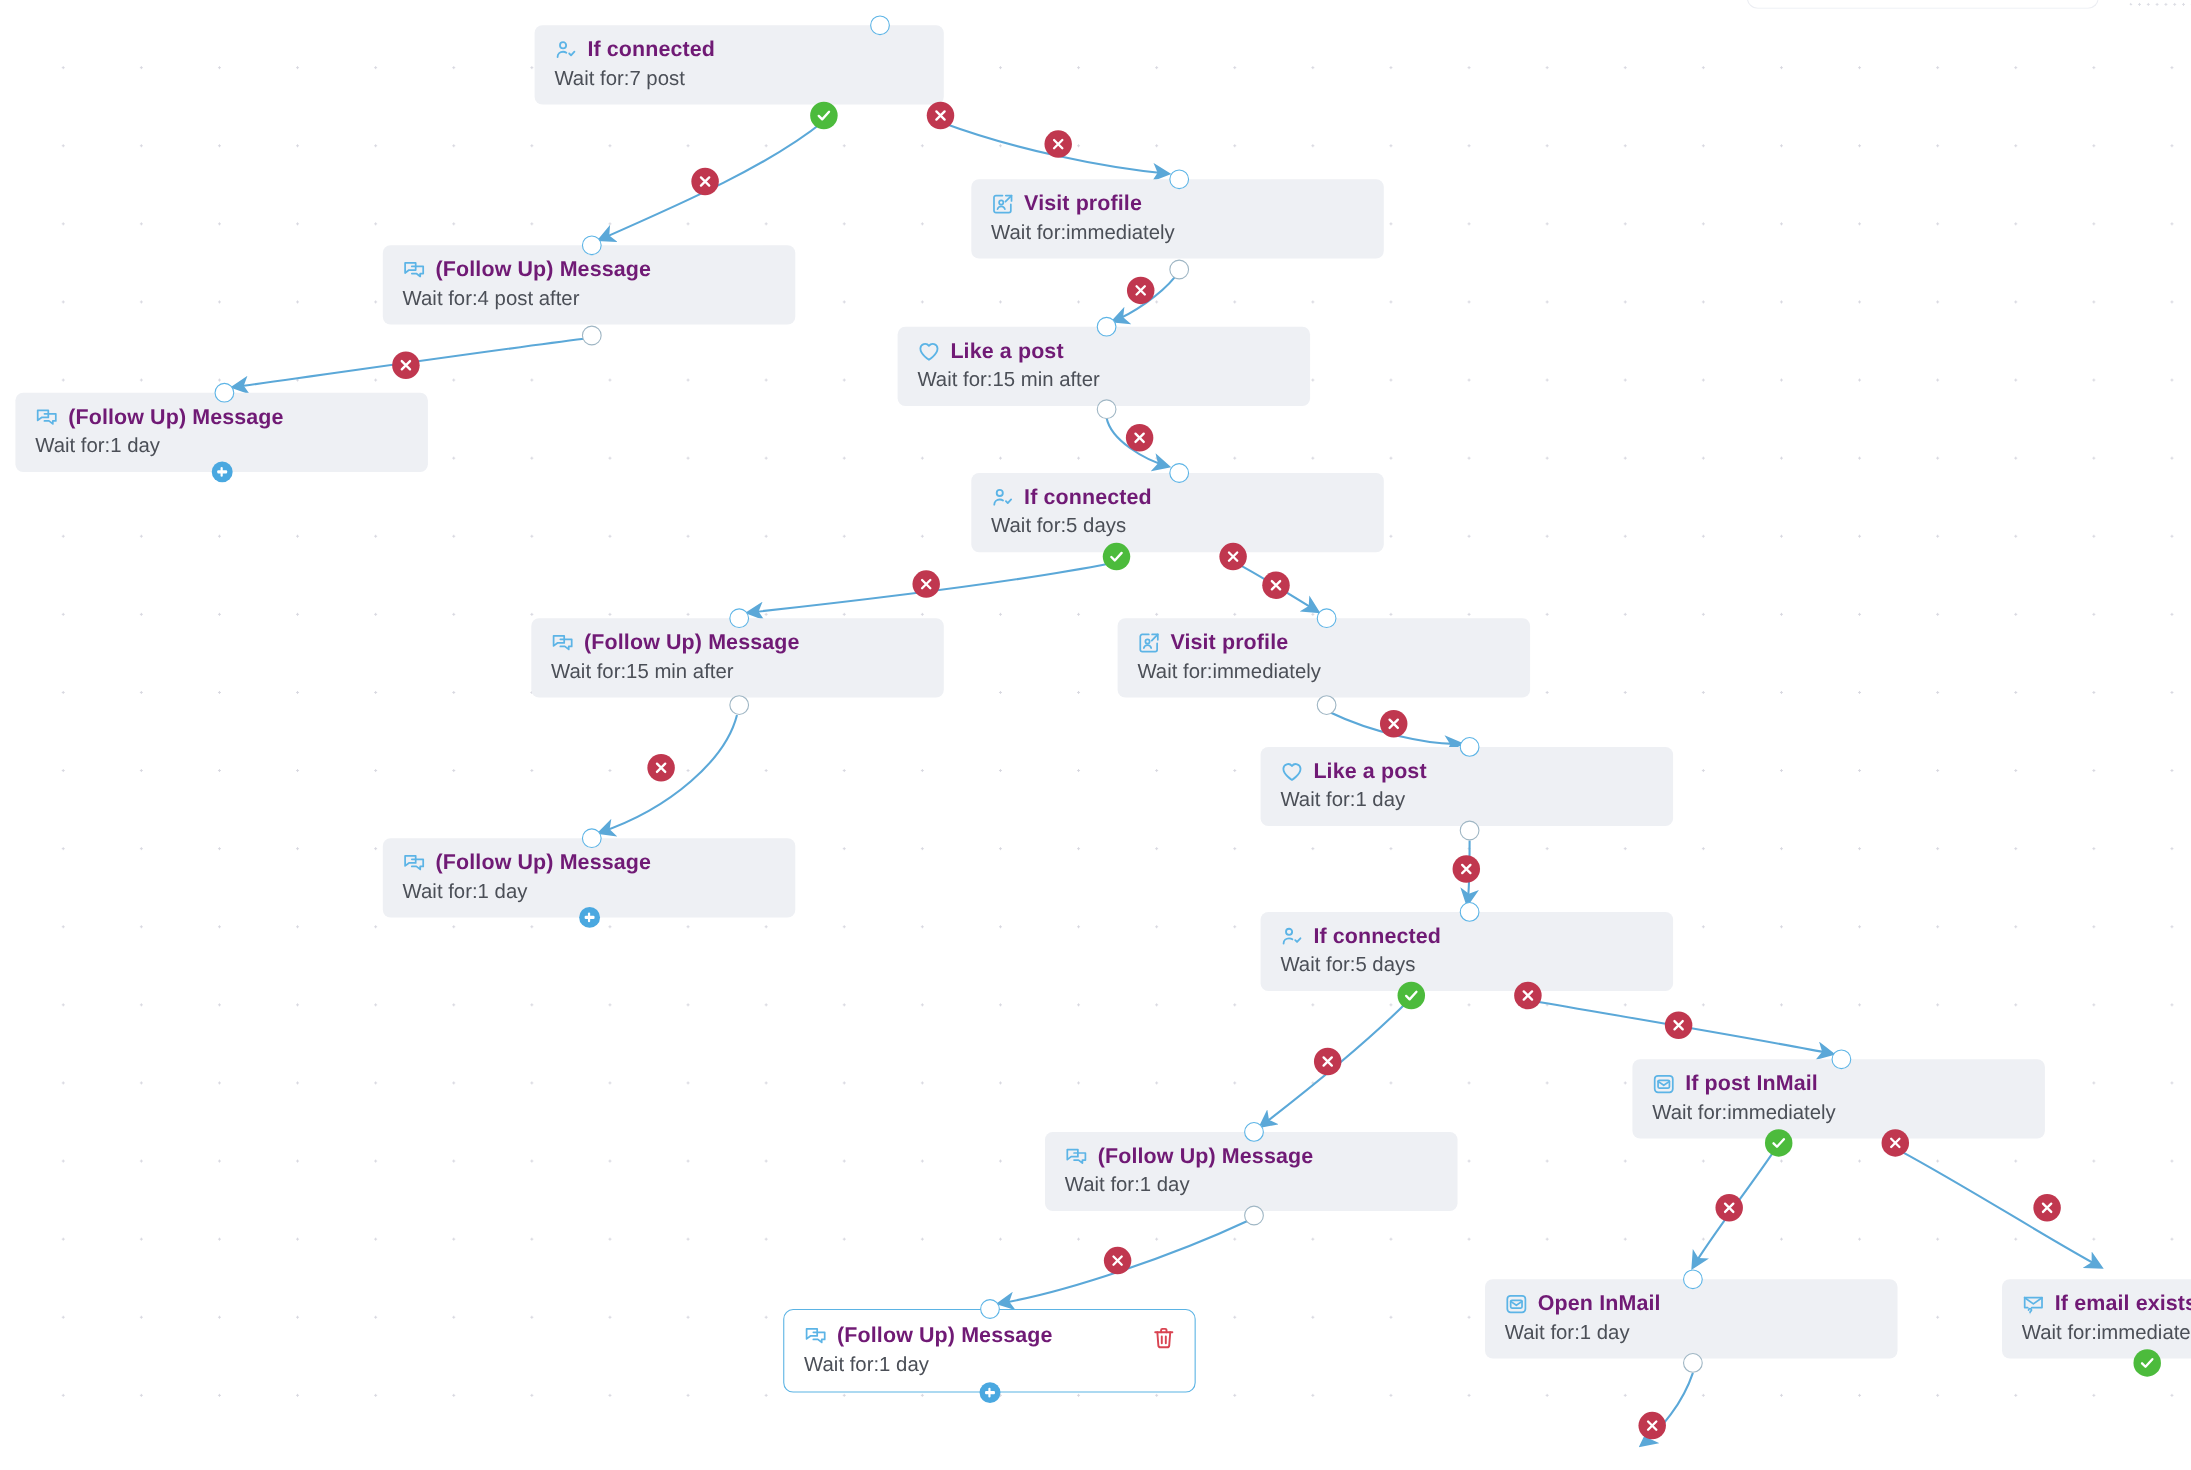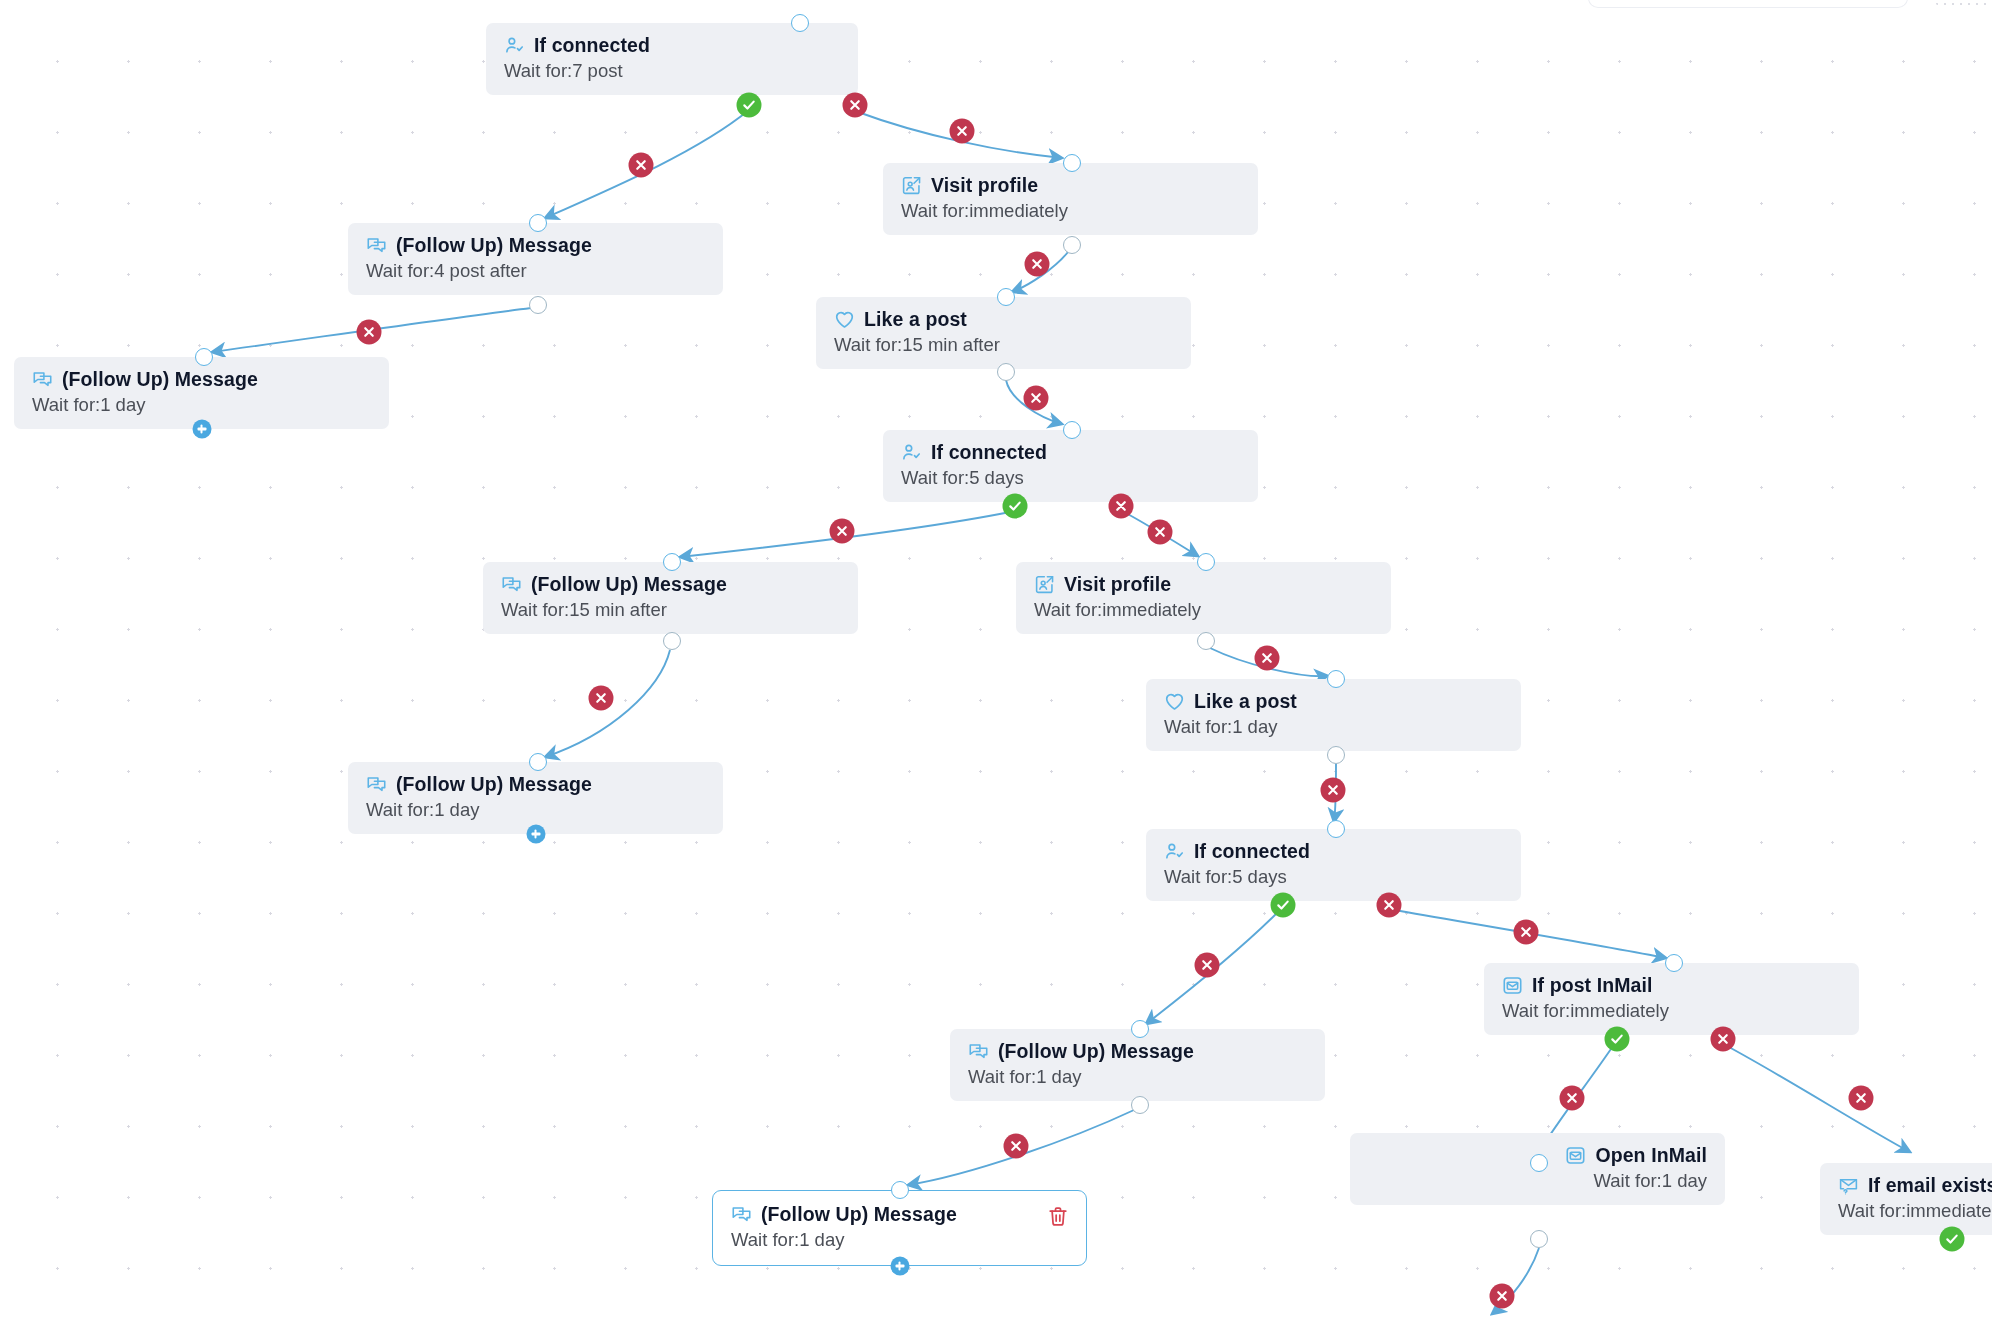--- a/index.html
+++ b/index.html
@@ -56,21 +56,21 @@
   }
   .node.selected {
     background: #ffffff;
     border: 1.6px solid #5bb3e4;
     border-radius: 9px;
   }
   .node-title {
     display: flex;
     align-items: center;
     gap: 9px;
-    color: #0f172a;
+    color: #701a75;
     font-weight: bold;
     font-size: 19.5px;
     letter-spacing: .1px;
     line-height: 1.15;
     white-space: nowrap;
   }
   .node-sub {
     margin-top: 3px;
     color: #4b4f57;
     font-size: 18.5px;
@@ -345,21 +345,21 @@
             <svg viewBox="0 0 24 24" fill="none" stroke="#5cb4e6" stroke-width="1.8" stroke-linecap="round" stroke-linejoin="round">
               <rect x="2.6" y="3.4" width="18.8" height="17.2" rx="3.4"></rect>
               <rect x="6.1" y="8.3" width="11.8" height="7.9" rx="1.3"></rect>
               <path d="M6.1 9.2l5.9 4.1 5.9-4.1"></path>
             </svg>
           </span>
           <span>If post InMail</span>
         </div>
         <div class="node-sub">Wait for:immediately</div>
       </div>
-      <div class="node" style="left: 1350px; top: 1133px; width: 375px; height: 72px; align-items: flex-end;">
+      <div class="node" style="left: 1350px; top: 1163px; width: 375px; height: 72px;">
         <div class="node-title">
           <span class="node-icon">
             <svg viewBox="0 0 24 24" fill="none" stroke="#5cb4e6" stroke-width="1.8" stroke-linecap="round" stroke-linejoin="round">
               <rect x="2.6" y="3.4" width="18.8" height="17.2" rx="3.4"></rect>
               <rect x="6.1" y="8.3" width="11.8" height="7.9" rx="1.3"></rect>
               <path d="M6.1 9.2l5.9 4.1 5.9-4.1"></path>
             </svg>
           </span>
           <span>Open InMail</span>
         </div>

